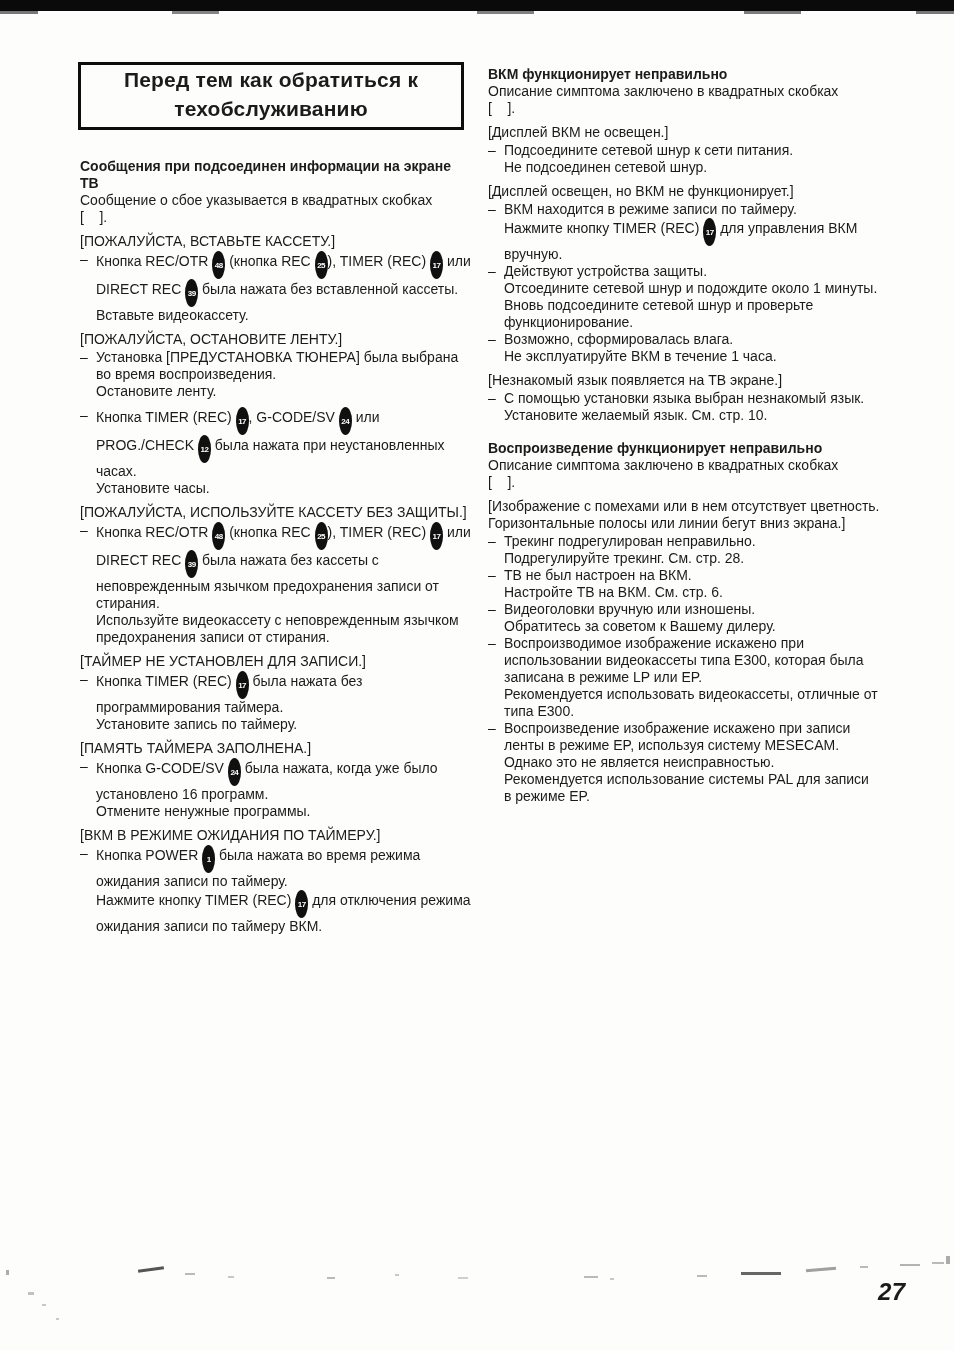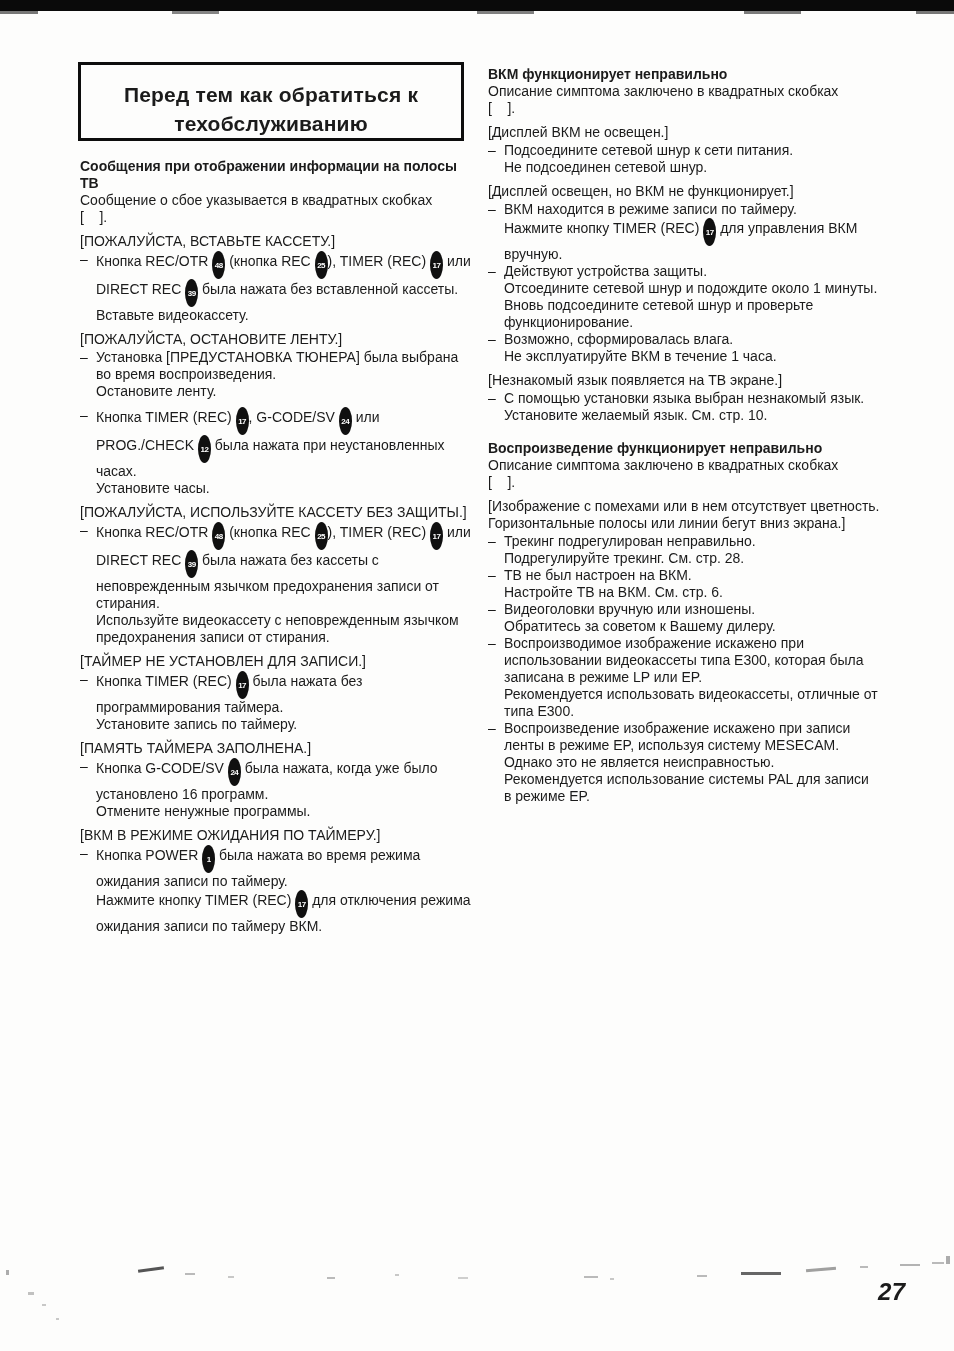--- a/index.html
+++ b/index.html
@@ -11,23 +11,23 @@
   }
   .top-bar{
     position:absolute;left:0;top:0;width:954px;height:11px;background:#0a0a0a;
   }
   .top-bar:after{
     content:"";position:absolute;left:0;top:11px;width:100%;height:3px;
     background:linear-gradient(90deg,#0a0a0a 0 4%,transparent 4% 18%,#222 18% 23%,transparent 23% 50%,#1a1a1a 50% 56%,transparent 56% 78%,#111 78% 84%,transparent 84% 96%,#0a0a0a 96%);
     opacity:.55;
   }
   .title-box{
-    position:absolute;left:78px;top:62px;width:386px;height:79px;
+    position:absolute;left:78px;top:62px;width:386px;height:68px;
     border:3px solid #0d0d0d;box-sizing:border-box;
-    display:flex;flex-direction:column;justify-content:flex-end;align-items:center;
+    display:flex;flex-direction:column;justify-content:flex-start;align-items:center;
     background:#fdfdfc;
   }
   .title-line{
     font-size:21px;font-weight:bold;line-height:29px;letter-spacing:.2px;text-align:center;
   }
   .col{position:absolute;font-size:14px;line-height:17px;}
   #col-left{left:80px;top:158px;width:392px;}
   #col-right{left:488px;top:66px;width:392px;}
   .section + .section{margin-top:16px;}
   .section-heading{font-weight:bold;}
@@ -55,21 +55,21 @@
 
 <div class="top-bar"></div>
 
 <div class="title-box">
   <div class="title-line">Перед тем как обратиться к</div>
   <div class="title-line">техобслуживанию</div>
 </div>
 
 <div class="col" id="col-left">
     <div class="section">
-      <div class="section-heading">Сообщения при отображении информации на полосы ТВ</div>
+      <div class="section-heading">Сообщения при подсоединен информации на экране ТВ</div>
       <div class="intro-line">Сообщение о сбое указывается в квадратных скобках</div>
       <div class="intro-line">[&nbsp;&nbsp;&nbsp;&nbsp;].</div>
       <div class="entry">
         <div class="symptom">[ПОЖАЛУЙСТА, ВСТАВЬТЕ КАССЕТУ.]</div>
         <div class="item">
           <span class="dash">–</span>
           <div class="itext">
             <div class="para">Кнопка REC/OTR <span class="badge">48</span> (кнопка REC <span class="badge">25</span>), TIMER (REC) <span class="badge">17</span> или DIRECT REC <span class="badge">39</span> была нажата без вставленной кассеты.</div>
             <div class="para">Вставьте видеокассету.</div>
           </div>

